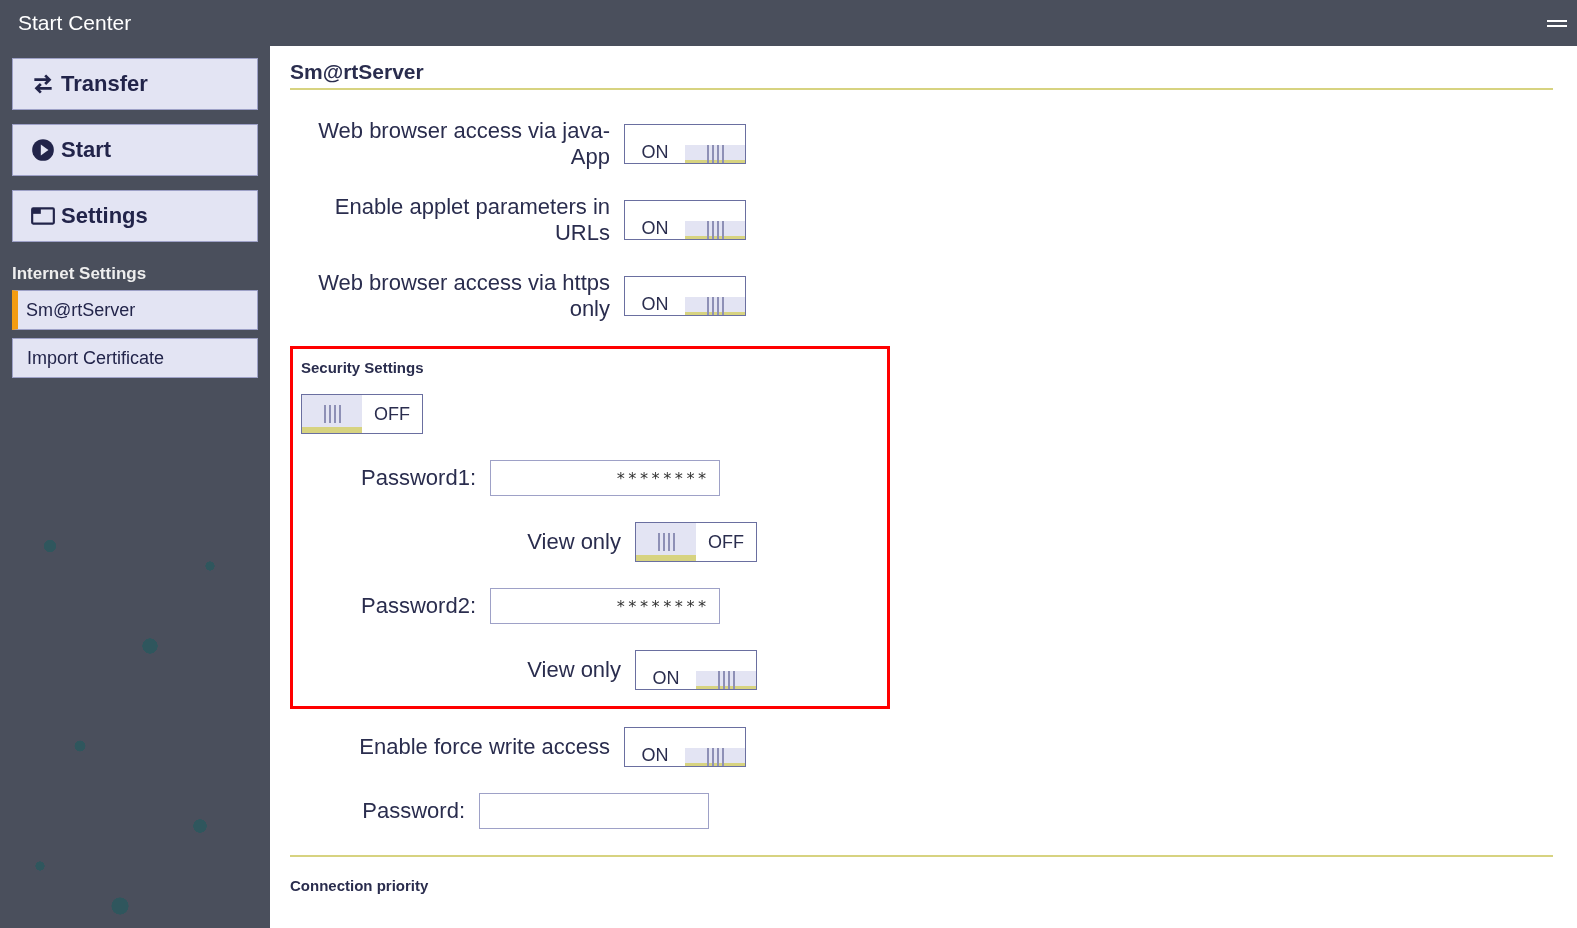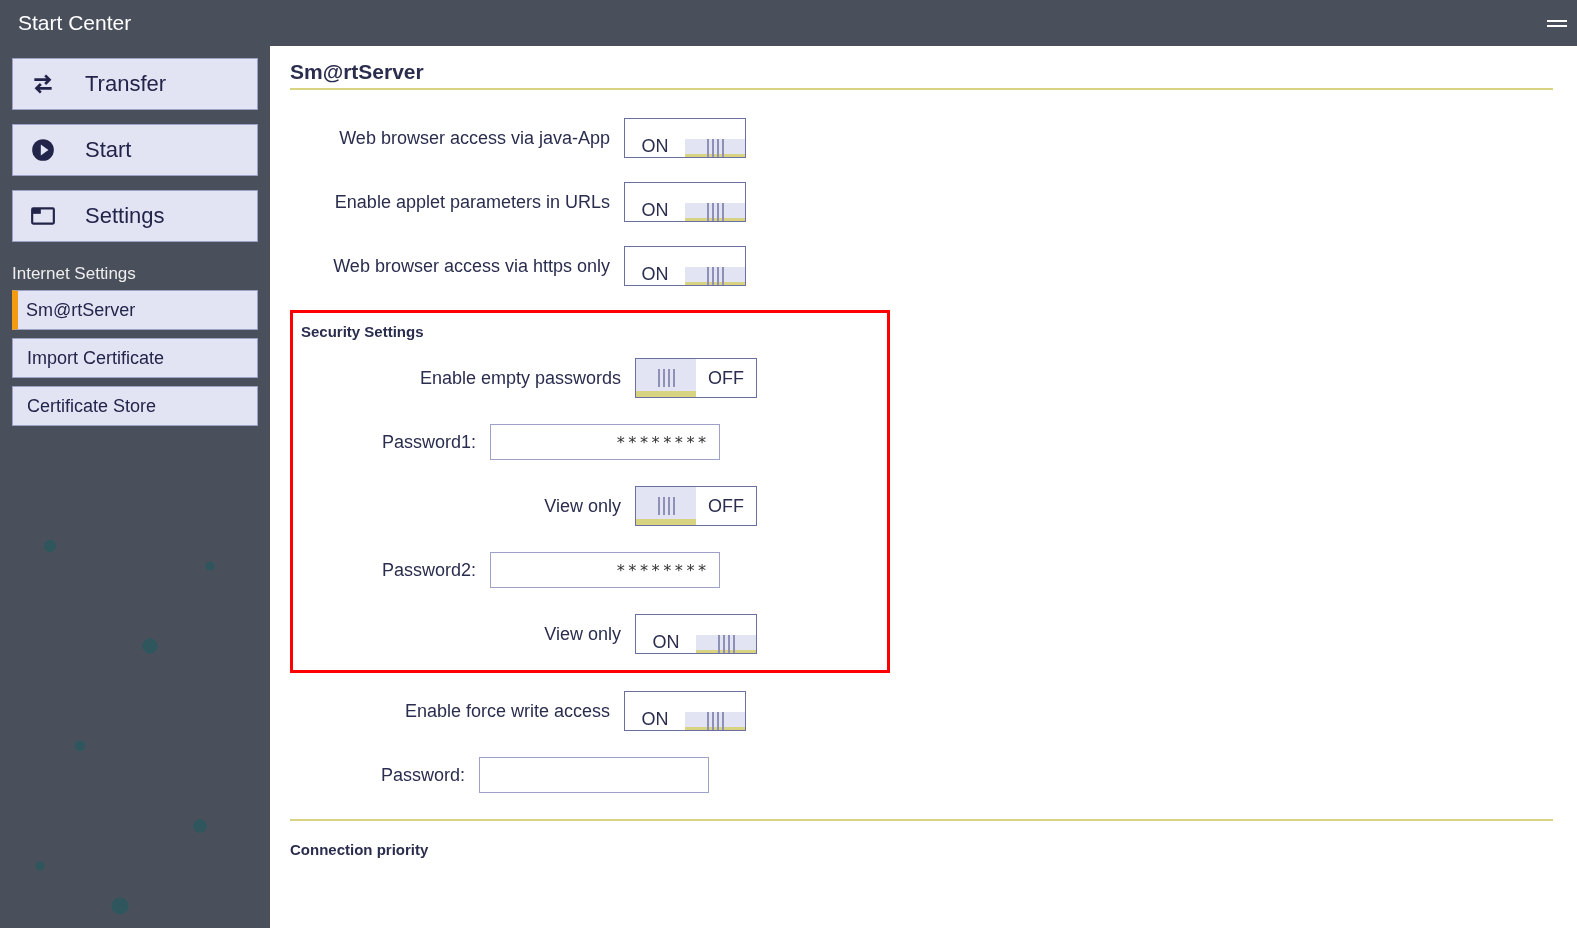--- a/index.html
+++ b/index.html
@@ -57,40 +57,41 @@
   pointer-events: none;
 }
 
 .side-btn {
   background: #e3e4f3;
   color: #22244a;
   border: 1px solid #9ea1c7;
   height: 52px;
   display: flex;
   align-items: center;
-  gap: 28px;
+  gap: 4px;
   padding: 0 16px;
   font-size: 22px;
-  font-weight: 400;
+  font-weight: 700;
   cursor: pointer;
   position: relative;
 }
 .side-btn + .side-btn { margin-top: 14px; }
 .side-btn.settings { }
 .icon-box {
   width: 28px; height: 28px;
   display: flex; align-items: center; justify-content: center;
   color: #22244a;
 }
 
 .subhead {
   margin-top: 22px;
   font-size: 17px;
   color: #eee;
   position: relative;
+  font-weight: bold;
 }
 .subitem {
   background: #e3e4f3;
   color: #22244a;
   border: 1px solid #9ea1c7;
   height: 40px;
   margin-top: 8px;
   display: flex;
   align-items: center;
   padding: 0 14px;
@@ -127,21 +128,21 @@
 .row {
   display: flex;
   align-items: center;
   gap: 14px;
   min-height: 40px;
   margin-bottom: 24px;
 }
 .row .label {
   width: 320px;
   text-align: right;
-  font-size: 18px;
+  font-size: 22px;
   color: #2a2d4e;
 }
 
 
 .toggle {
   width: 122px; height: 40px;
   border: 1px solid #6a6fa0;
   display: flex;
   cursor: pointer;
   font-size: 18px;
@@ -237,23 +238,20 @@
       <span>Settings</span>
     </div>
 
     <div class="subhead">Internet Settings</div>
     <div class="subitem first active">
       <span>Sm@rtServer</span>
     </div>
     <div class="subitem">
       <span>Import Certificate</span>
     </div>
-    <div class="subitem">
-      <span>Certificate Store</span>
-    </div>
   </div>
 
   <div class="main">
     <div class="page-title">Sm@rtServer</div>
 
     <div class="rows">
       <div class="row">
         <div class="label">Web browser access via java-App</div>
         <div class="toggle on">
           <div class="txt">ON</div>
@@ -288,21 +286,20 @@
               <span></span>
             </div>
         </div>
       </div>
     </div>
 
     <div class="highlight">
       <div class="section-title" style="margin-top:0">Security Settings</div>
       <div class="rows" style="margin-top:18px">
         <div class="row">
-          <div class="label">Enable empty passwords</div>
           <div class="toggle off">
             <div class="txt">OFF</div>
             <div class="grip">
                 <span></span>
                 <span></span>
                 <span></span>
                 <span></span>
               </div>
           </div>
         </div>

